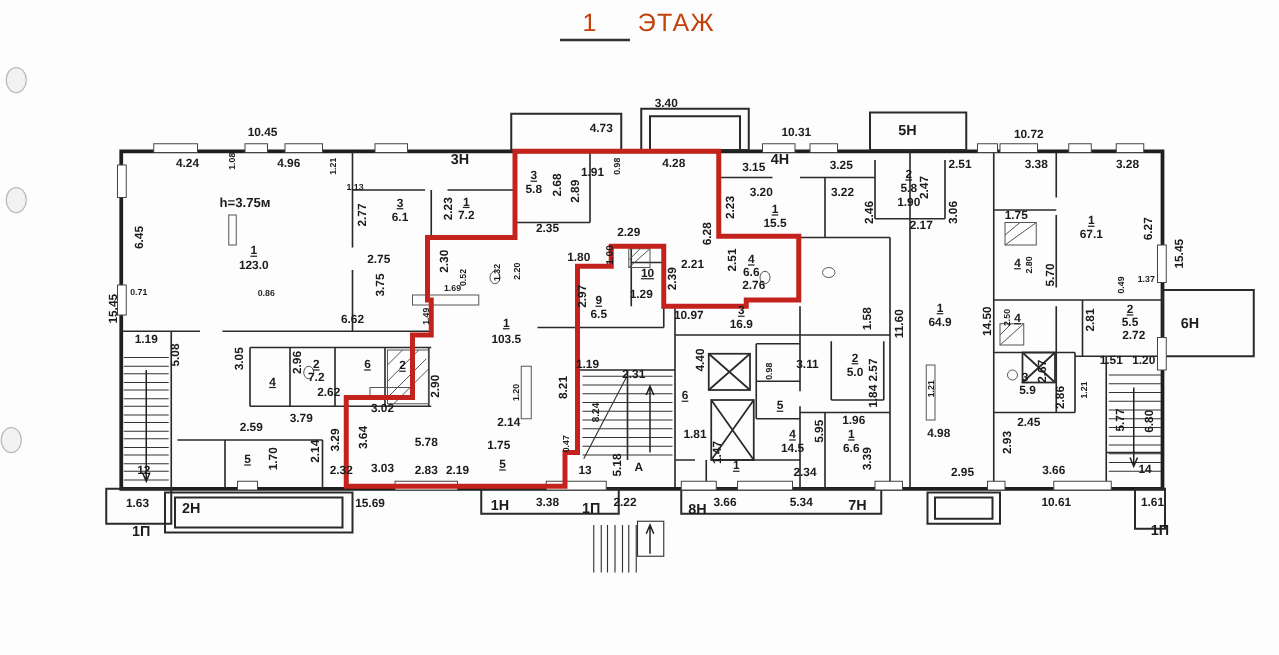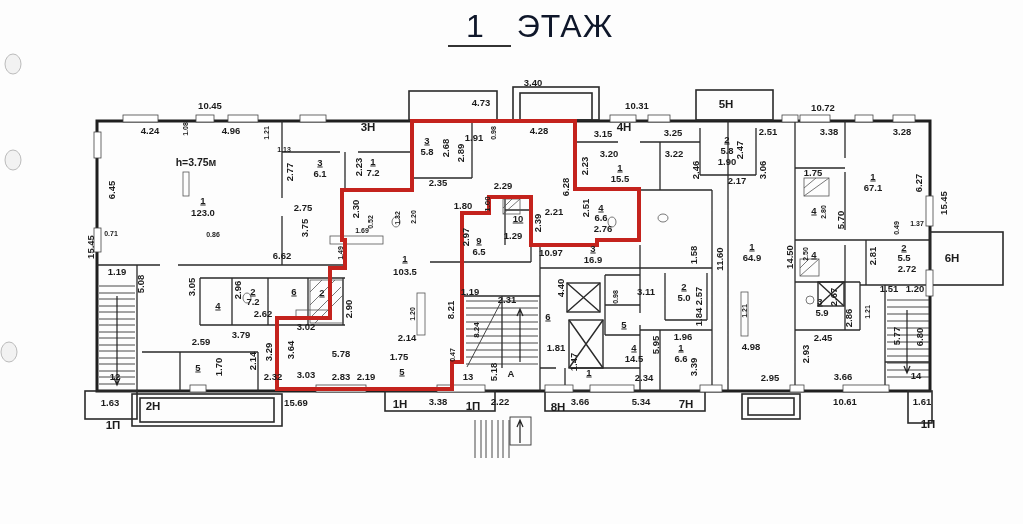--- a/index.html
+++ b/index.html
@@ -1,18 +1,18 @@
 <!DOCTYPE html>
 <html><head>
 <meta charset="utf-8">
 <style>
   html,body{margin:0;padding:0;background:#ffffff;}
   #canvas{position:relative;width:1023px;height:524px;background:#fdfdfd;overflow:hidden;
           font-family:"Liberation Sans", sans-serif;}
-  #title{position:absolute;left:448px;top:8px;color:#0f172a;font-size:32px;letter-spacing:1px;
+  #title{position:absolute;left:448px;top:8px;color:#c2410c;font-size:20px;letter-spacing:1px;
          white-space:nowrap;z-index:5;}
   #title .num{display:inline-block;padding:0 26px 0 18px;border-bottom:2px solid #333;}
   #title .word{display:inline-block;margin-left:6px;}
   svg{position:absolute;left:0;top:0;}
   svg text{font-family:"Liberation Sans", sans-serif;fill:#1c1c1c;font-weight:700;
            text-anchor:middle;dominant-baseline:middle;}
   svg text.d{font-size:9.5px;}
   svg text.n{font-size:9.5px;text-decoration:underline;}
   svg text.r{font-size:11.5px;}
   svg text.b{font-size:10.5px;}

